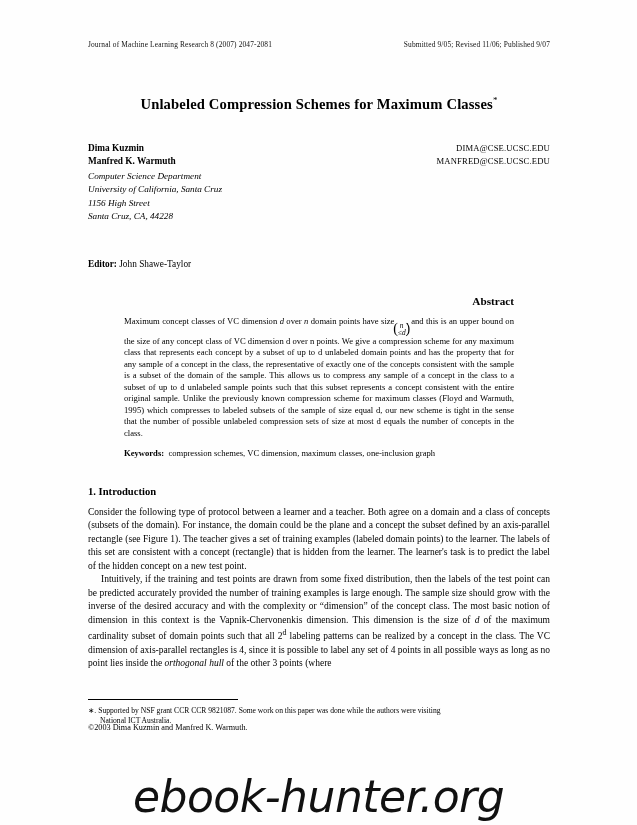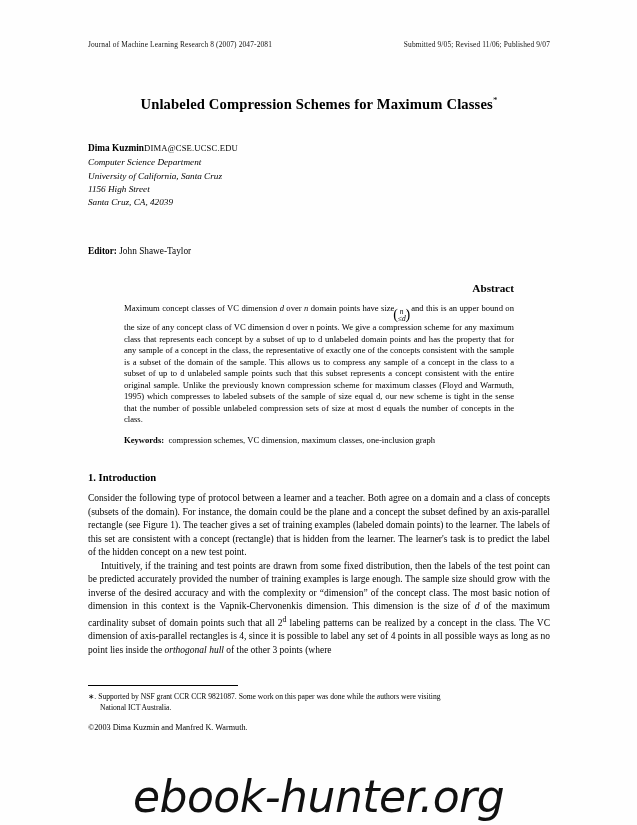--- a/index.html
+++ b/index.html
@@ -48,20 +48,21 @@
     font-weight: bold;
     letter-spacing: 0.01em;
     margin: 0 0 30px 0;
   }
   .title sup { font-size: 9px; font-weight: normal; }
 
   
   .authors { margin-bottom: 2px; }
   .author-row {
     display: flex;
+    justify-content: space-between;
     align-items: baseline;
     font-size: 9.3px;
     margin-bottom: 3.5px;
   }
   .author-name { font-weight: bold; }
   .author-email {
     font-variant: small-caps;
     font-size: 8.6px;
     letter-spacing: 0.02em;
   }
@@ -195,27 +196,31 @@
       <span>Submitted 9/05; Revised 11/06; Published 9/07</span>
     </div>
 
     <h1 class="title"><span>Unlabeled Compression Schemes for Maximum Classes</span><sup>*</sup></h1>
 
     <div class="authors">
       <div class="author-row">
         <span class="author-name">Dima Kuzmin</span>
         <span class="author-email">DIMA@CSE.UCSC.EDU</span>
       </div>
+      <div class="author-row">
+        <span class="author-name">Manfred K. Warmuth</span>
+        <span class="author-email">MANFRED@CSE.UCSC.EDU</span>
+      </div>
     </div>
 
     <div class="affil">
       <div>Computer Science Department</div>
       <div>University of California, Santa Cruz</div>
       <div>1156 High Street</div>
-      <div>Santa Cruz, CA, 42039</div>
+      <div>Santa Cruz, CA, 44228</div>
     </div>
 
     <div class="editor">
       <b>Editor:</b>
       <span>John Shawe-Taylor</span>
     </div>
 
     <div class="abstract-wrap">
       <div class="abstract-head">Abstract</div>
       <div class="abstract-body"><span>Maximum concept classes of VC dimension</span> <i>d</i> <span>over</span> <i>n</i> <span>domain points have size</span> <span class="binom">

